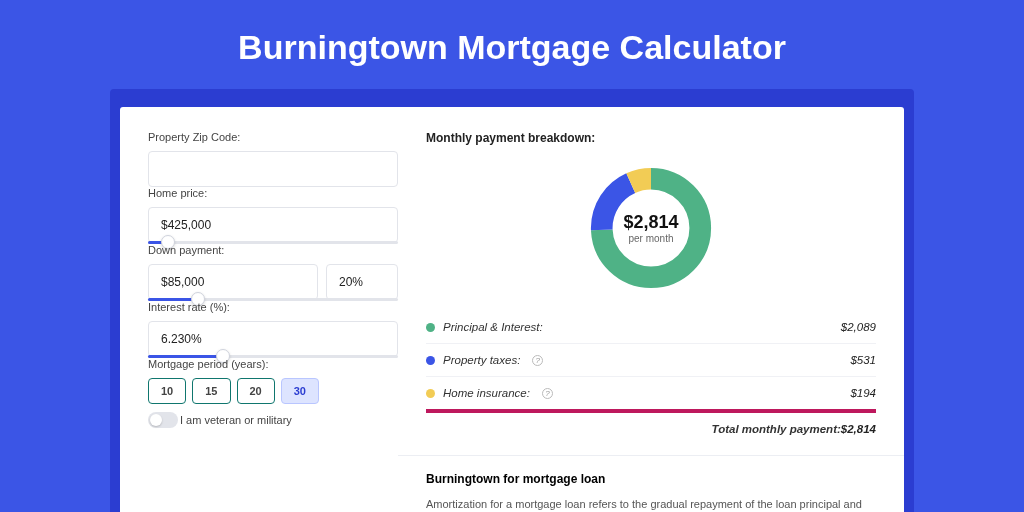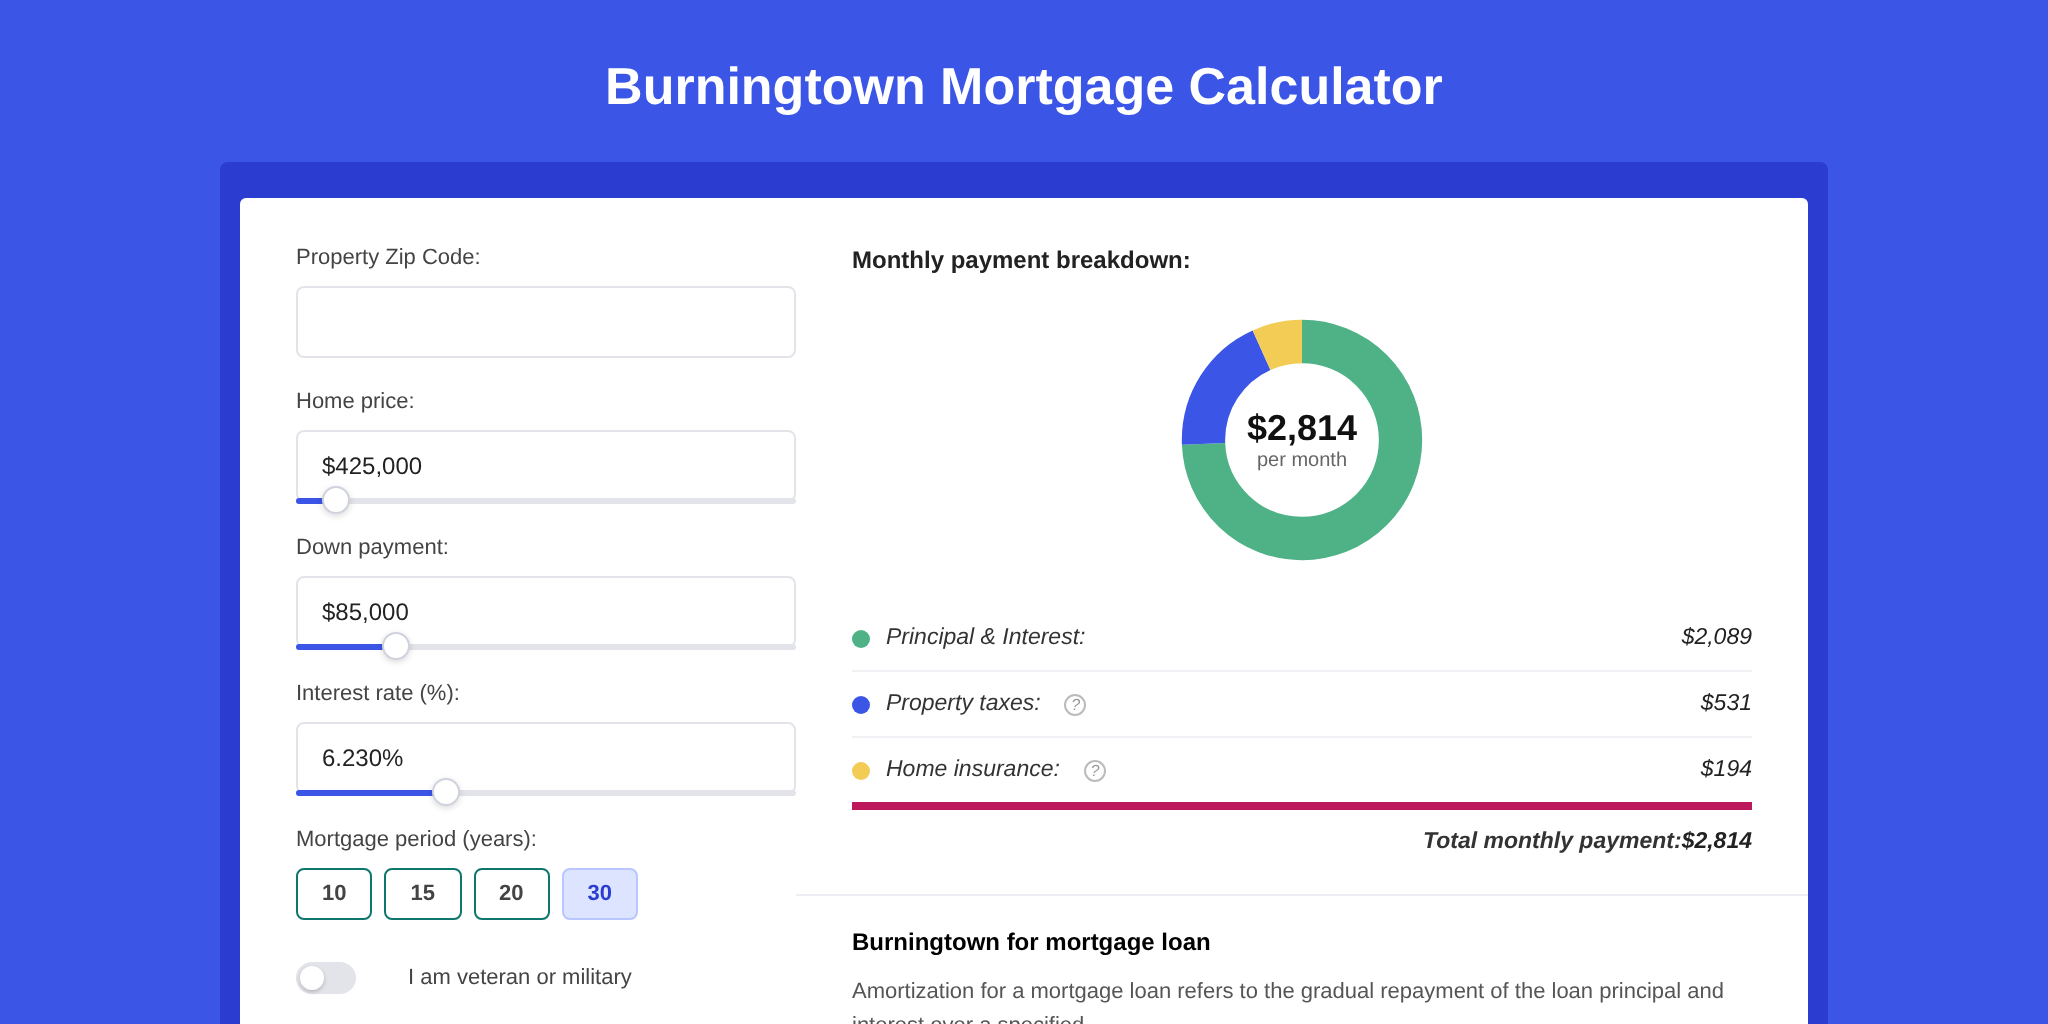--- a/index.html
+++ b/index.html
@@ -6,42 +6,42 @@
   body {
     font-family: -apple-system, BlinkMacSystemFont, "Segoe UI", Arial, sans-serif;
     background: #3b55e6;
     width: 1024px;
     height: 512px;
     overflow: hidden;
   }
   .page-title {
     color: #fff;
     text-align: center;
-    font-size: 26px;
+    font-size: 34px;
     font-weight: 700;
     padding: 28px 0 22px 0;
   }
   .inner-shadow {
     background: #2b3dd1;
     margin: 0 110px;
     padding: 18px 10px 0 10px;
     border-radius: 4px 4px 0 0;
   }
   .card {
     background: #fff;
     border-radius: 3px;
     display: flex;
     padding: 24px 28px 0 28px;
     min-height: 400px;
     gap: 28px;
   }
   .left-col { width: 250px; flex: 0 0 250px; }
   .right-col { flex: 1; }
 
-  .field-group { margin-bottom: 16px; position: relative; }
+  .field-group { position: relative; }
   .field-label {
     font-size: 11px;
     color: #444;
     margin-bottom: 8px;
     display: block;
   }
   .text-input {
     width: 100%;
     border: 1px solid #e2e4ea;
     border-radius: 4px;
@@ -88,21 +88,21 @@
     border-radius: 4px;
     padding: 6px 12px;
     font-size: 11px;
     font-weight: 600;
     color: #444;
     cursor: pointer;
     background: #fff;
   }
   .pill.active { background: #dde4ff; border-color: #b9c6ff; color: #2b3dd1; }
 
-  .toggle-row { display: flex; align-items: center; gap: 26px; margin-top: 21px; }
+  .toggle-row { display: flex; align-items: center; gap: 2px; margin-top: 8px; }
   .toggle {
     width: 30px; height: 16px; background: #e2e4ea; border-radius: 10px; position: relative;
   }
   .toggle-knob {
     width: 12px; height: 12px; background: #fff; border-radius: 50%;
     position: absolute; top: 2px; left: 2px; box-shadow: 0 1px 2px rgba(0,0,0,0.2);
   }
   .toggle-label { font-size: 11px; color: #444; }
 
   .section-title {
@@ -171,20 +171,21 @@
         <div class="slider-track">
           <div class="slider-fill" id="sf-home" style="width: 8%;"></div>
           <div class="slider-thumb" id="st-home" style="left: 8%;"></div>
         </div>
       </div>
 
       <div class="field-group">
         <label class="field-label">Down payment:</label>
         <div class="row-2">
           <input class="text-input" value="$85,000" style="">
+          <input class="text-input" value="20%" style="">
         </div>
         <div class="slider-track">
           <div class="slider-fill" id="sf-down" style="width: 20%;"></div>
           <div class="slider-thumb" id="st-down" style="left: 20%;"></div>
         </div>
       </div>
 
       <div class="field-group">
         <label class="field-label">Interest rate (%):</label>
         <input class="text-input" value="6.230%" style="">

